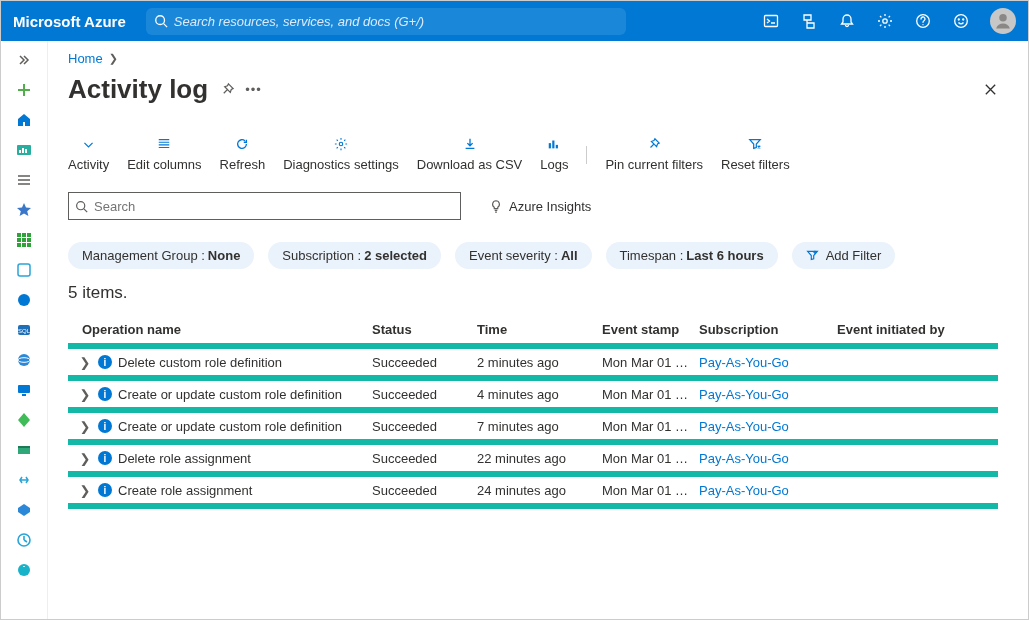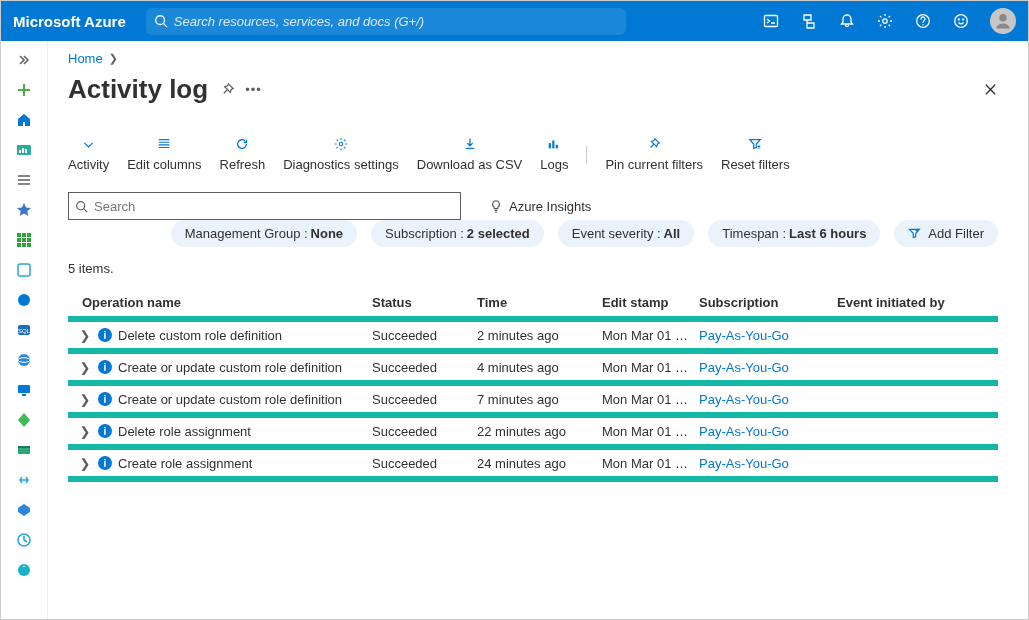--- a/index.html
+++ b/index.html
@@ -36,26 +36,26 @@
   .toolbar { display: flex; align-items: center; gap: 18px; margin-top: 32px; padding-bottom: 8px; }
   .tool { display: flex; align-items: center; gap: 6px; color: #323130; cursor: pointer; font-size: 13px; flex-direction: column; }
   .tool .ico { color: #0078d4; display: flex; align-items: center; }
   .sep { width: 1px; height: 18px; background: #ccc; }
 
   .search-row { display: flex; align-items: center; gap: 28px; margin-top: 12px; }
   .tablesearch { width: 393px; height: 28px; border: 1px solid #605e5c; display: flex; align-items: center; padding: 0 6px; }
   .tablesearch input { flex: 1; border: none; outline: none; font-size: 13px; }
   .quick { display: flex; align-items: center; gap: 6px; color: #323130; cursor: pointer; }
 
-  .pills { display: flex; gap: 14px; margin-top: 0; flex-wrap: wrap; justify-content: flex-end; }
+  .pills { display: flex; gap: 14px; margin-top: 22px; flex-wrap: wrap; }
   .pill { background: #eaf2fb; border-radius: 14px; padding: 6px 14px; font-size: 13px; cursor: pointer; display: flex; align-items: center; gap: 3px; }
   .pill b { font-weight: 600; }
   .add-filter .plus { color: #0078d4; margin-right: 4px; }
 
-  .items-count { margin-top: 14px; font-size: 13px; }
+  .items-count { margin-top: 14px; font-size: 17px; }
 
   .table { margin-top: 12px; }
   .thead, .trow { display: flex; align-items: center; border-bottom: 6px solid #14b8a6; }
   .thead { height: 34px; font-weight: 600; color: #323130; }
   .trow { height: 32px; }
   .cell { padding: 0 4px; overflow: hidden; white-space: nowrap; text-overflow: ellipsis; }
   .c-op   { flex: 0 0 300px; display: flex; align-items: center; gap: 6px; }
   .c-stat { flex: 0 0 105px; }
   .c-time { flex: 0 0 125px; }
   .c-ts   { flex: 0 0 97px; }
@@ -381,21 +381,21 @@
       </div>
     </div>
 
     <div class="items-count">5 items.</div>
 
     <div class="table">
       <div class="thead">
         <div class="cell c-op" style="padding-left:14px;">Operation name</div>
         <div class="cell c-stat">Status</div>
         <div class="cell c-time">Time</div>
-        <div class="cell c-ts">Edit stamp</div>
+        <div class="cell c-ts">Event stamp</div>
         <div class="cell c-sub">Subscription</div>
         <div class="cell c-evt">Event initiated by</div>
       </div>
       <div id="tbody">
           <div class="trow">
     <div class="cell c-op">
       <span class="expand">❯</span>
       <i class="info-ico">i</i>
       <span>Delete custom role definition</span>
     </div>

